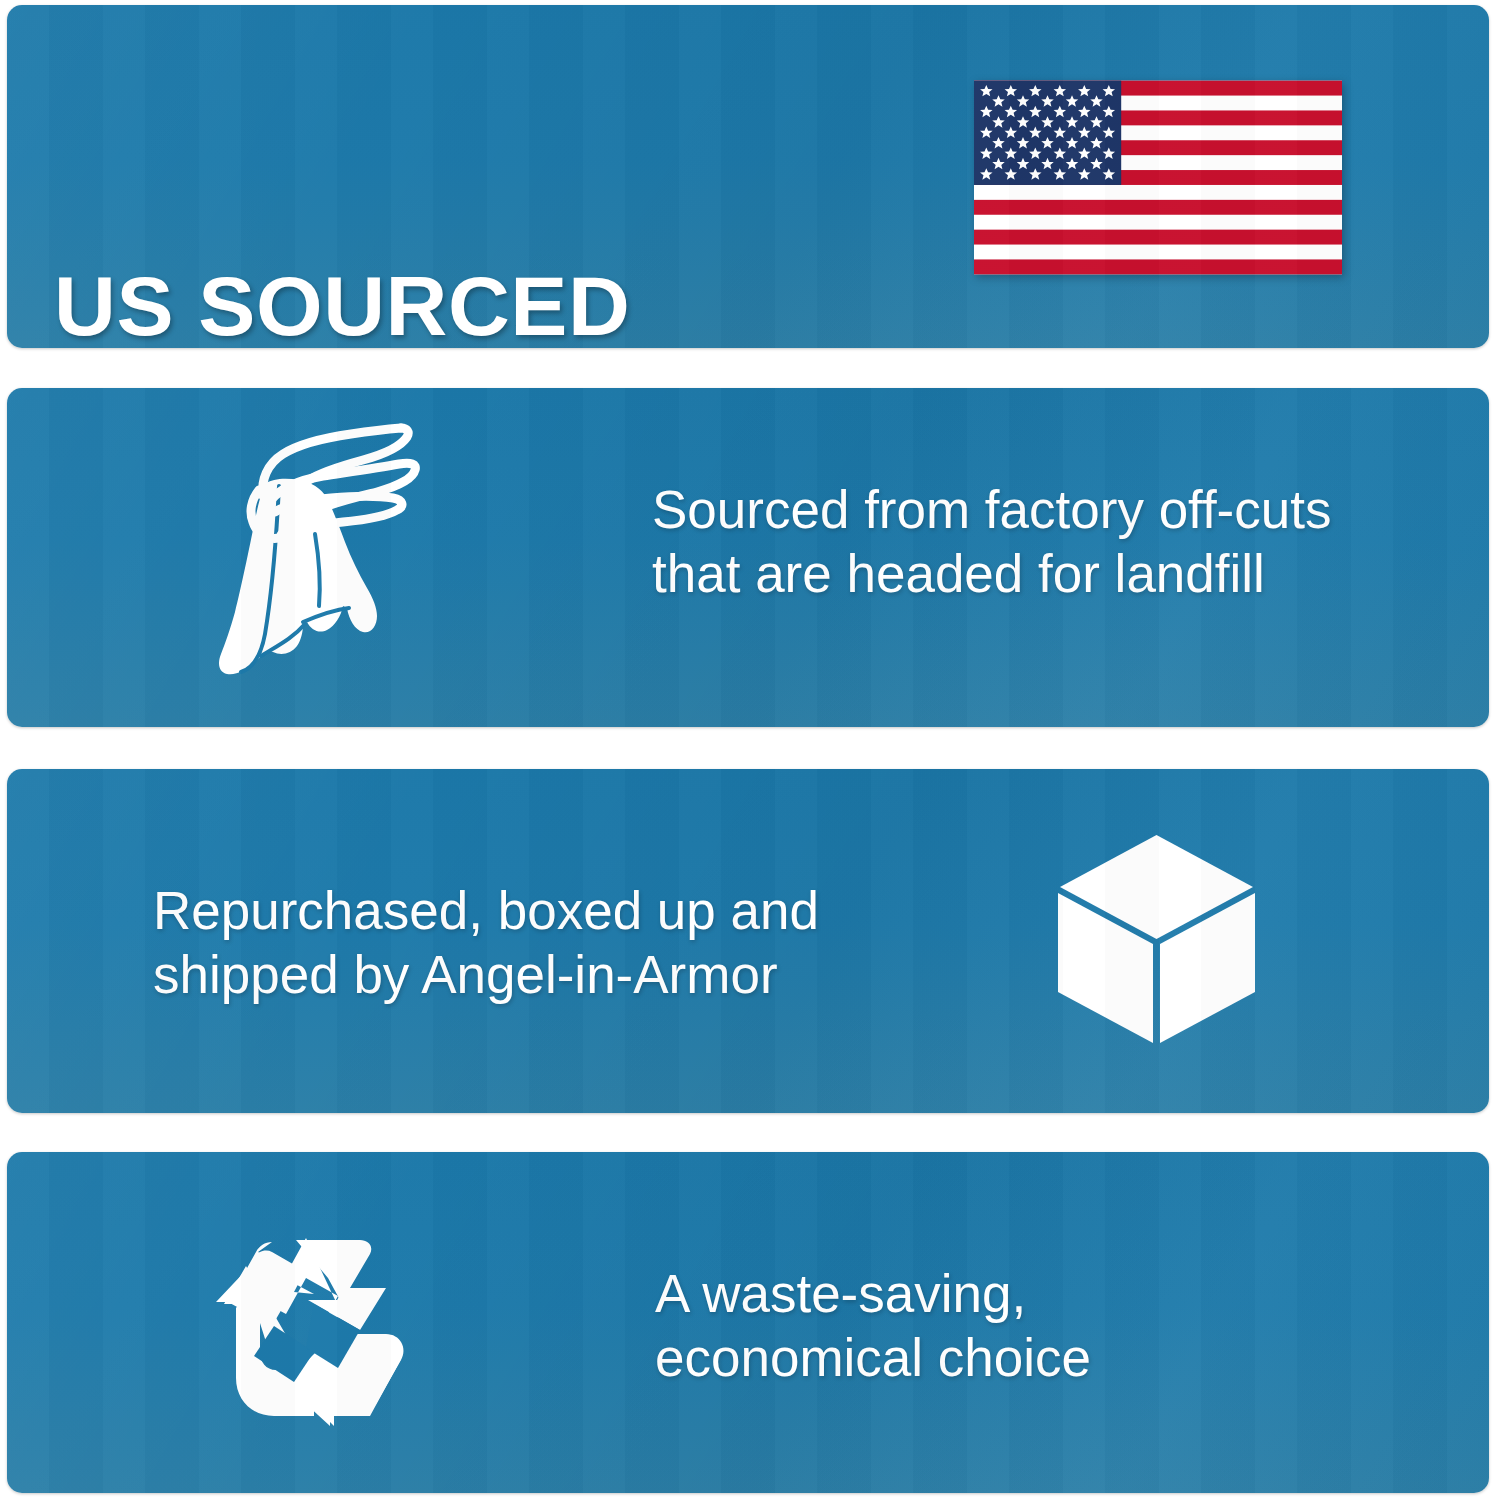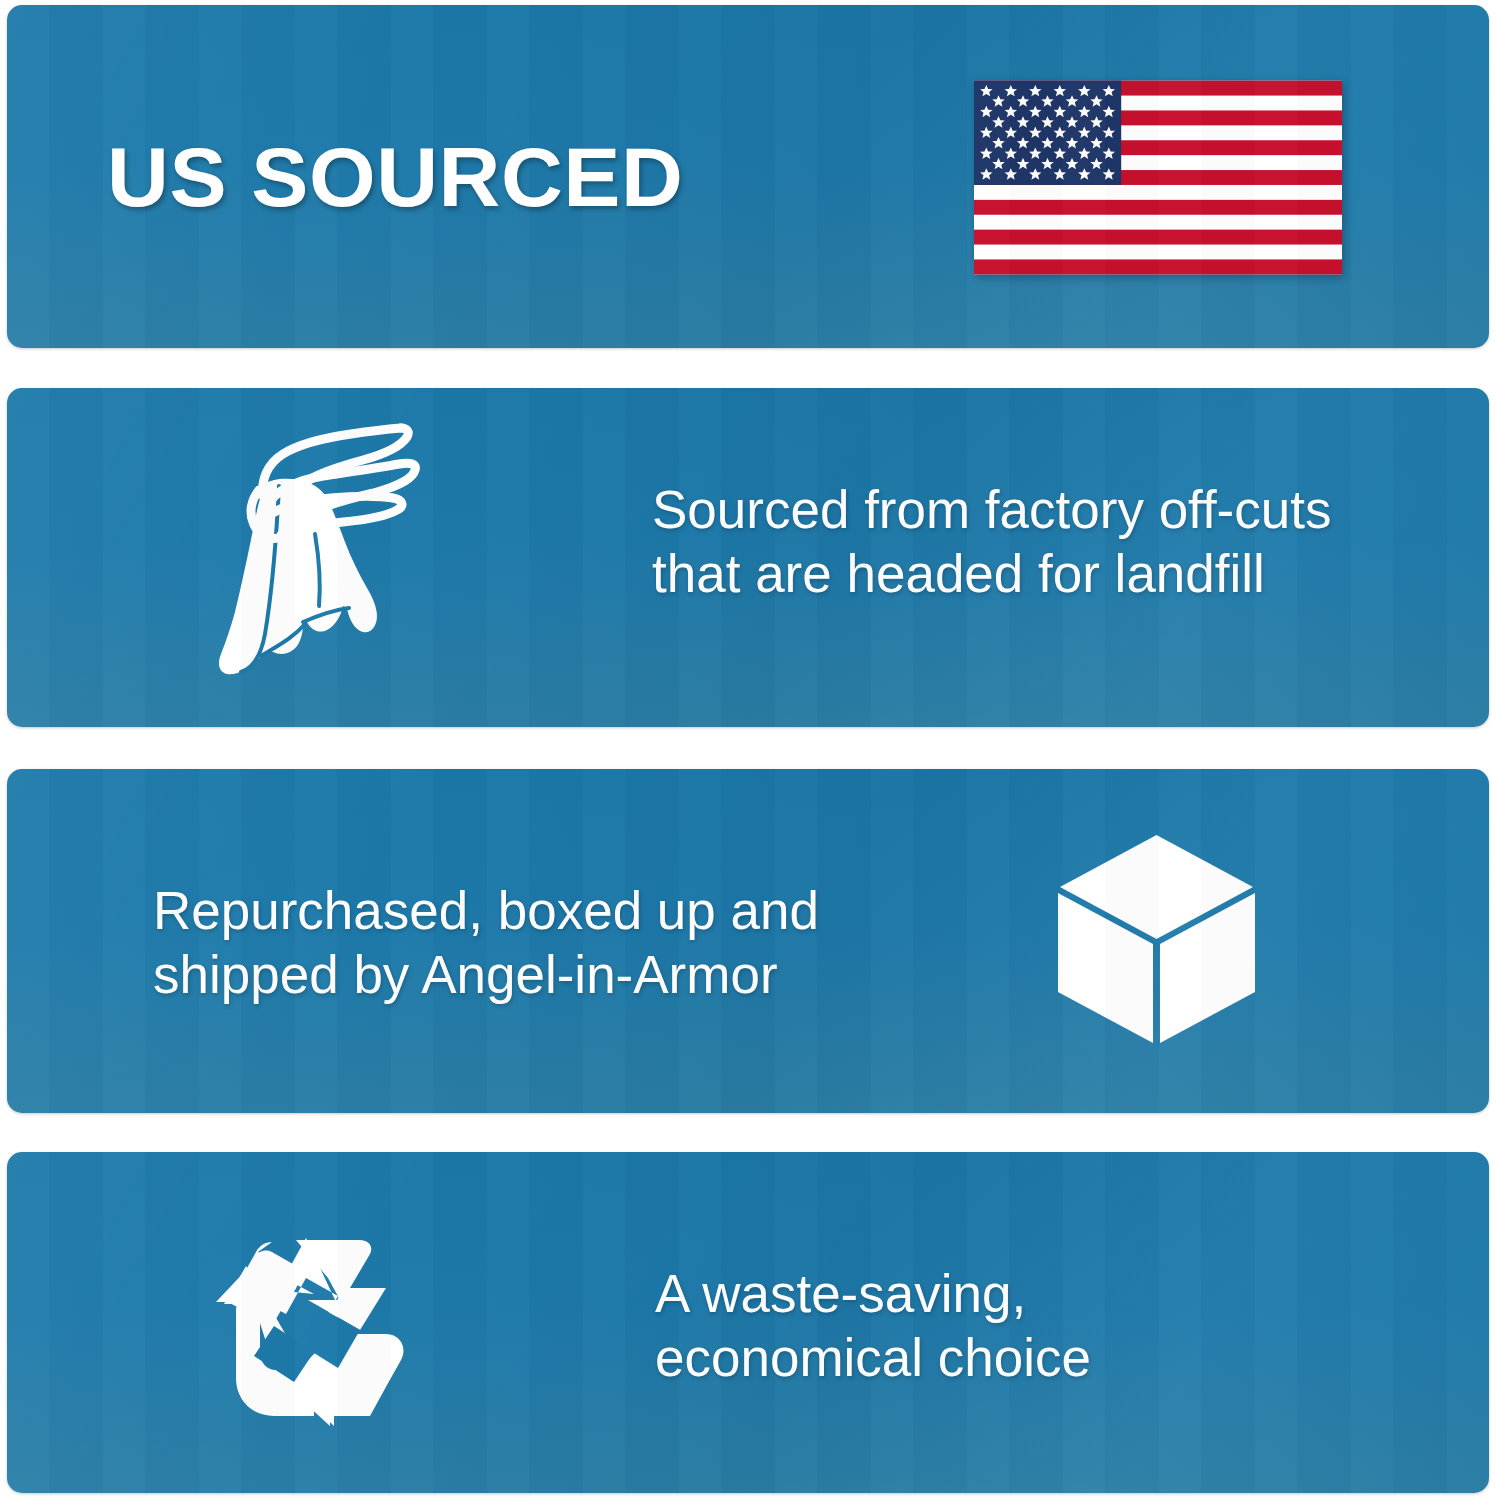--- a/index.html
+++ b/index.html
@@ -64,21 +64,22 @@
     width: 100%;
     height: 100%;
     display: flex;
     align-items: center;
     box-sizing: border-box;
   }
 
   
   #card-1 .card-inner {
     justify-content: flex-start;
-    padding: 0 0 0 100px;
+    padding: 0 0 0 47px;
+    align-items: flex-end;
   }
   .headline {
     color: #ffffff;
     font-family: "Liberation Sans", sans-serif;
     font-weight: bold;
     font-size: 84px;
     letter-spacing: 0.5px;
     line-height: 1;
     text-shadow: 2px 3px 5px rgba(0,0,0,0.30);
     transform: scaleX(1.02);

